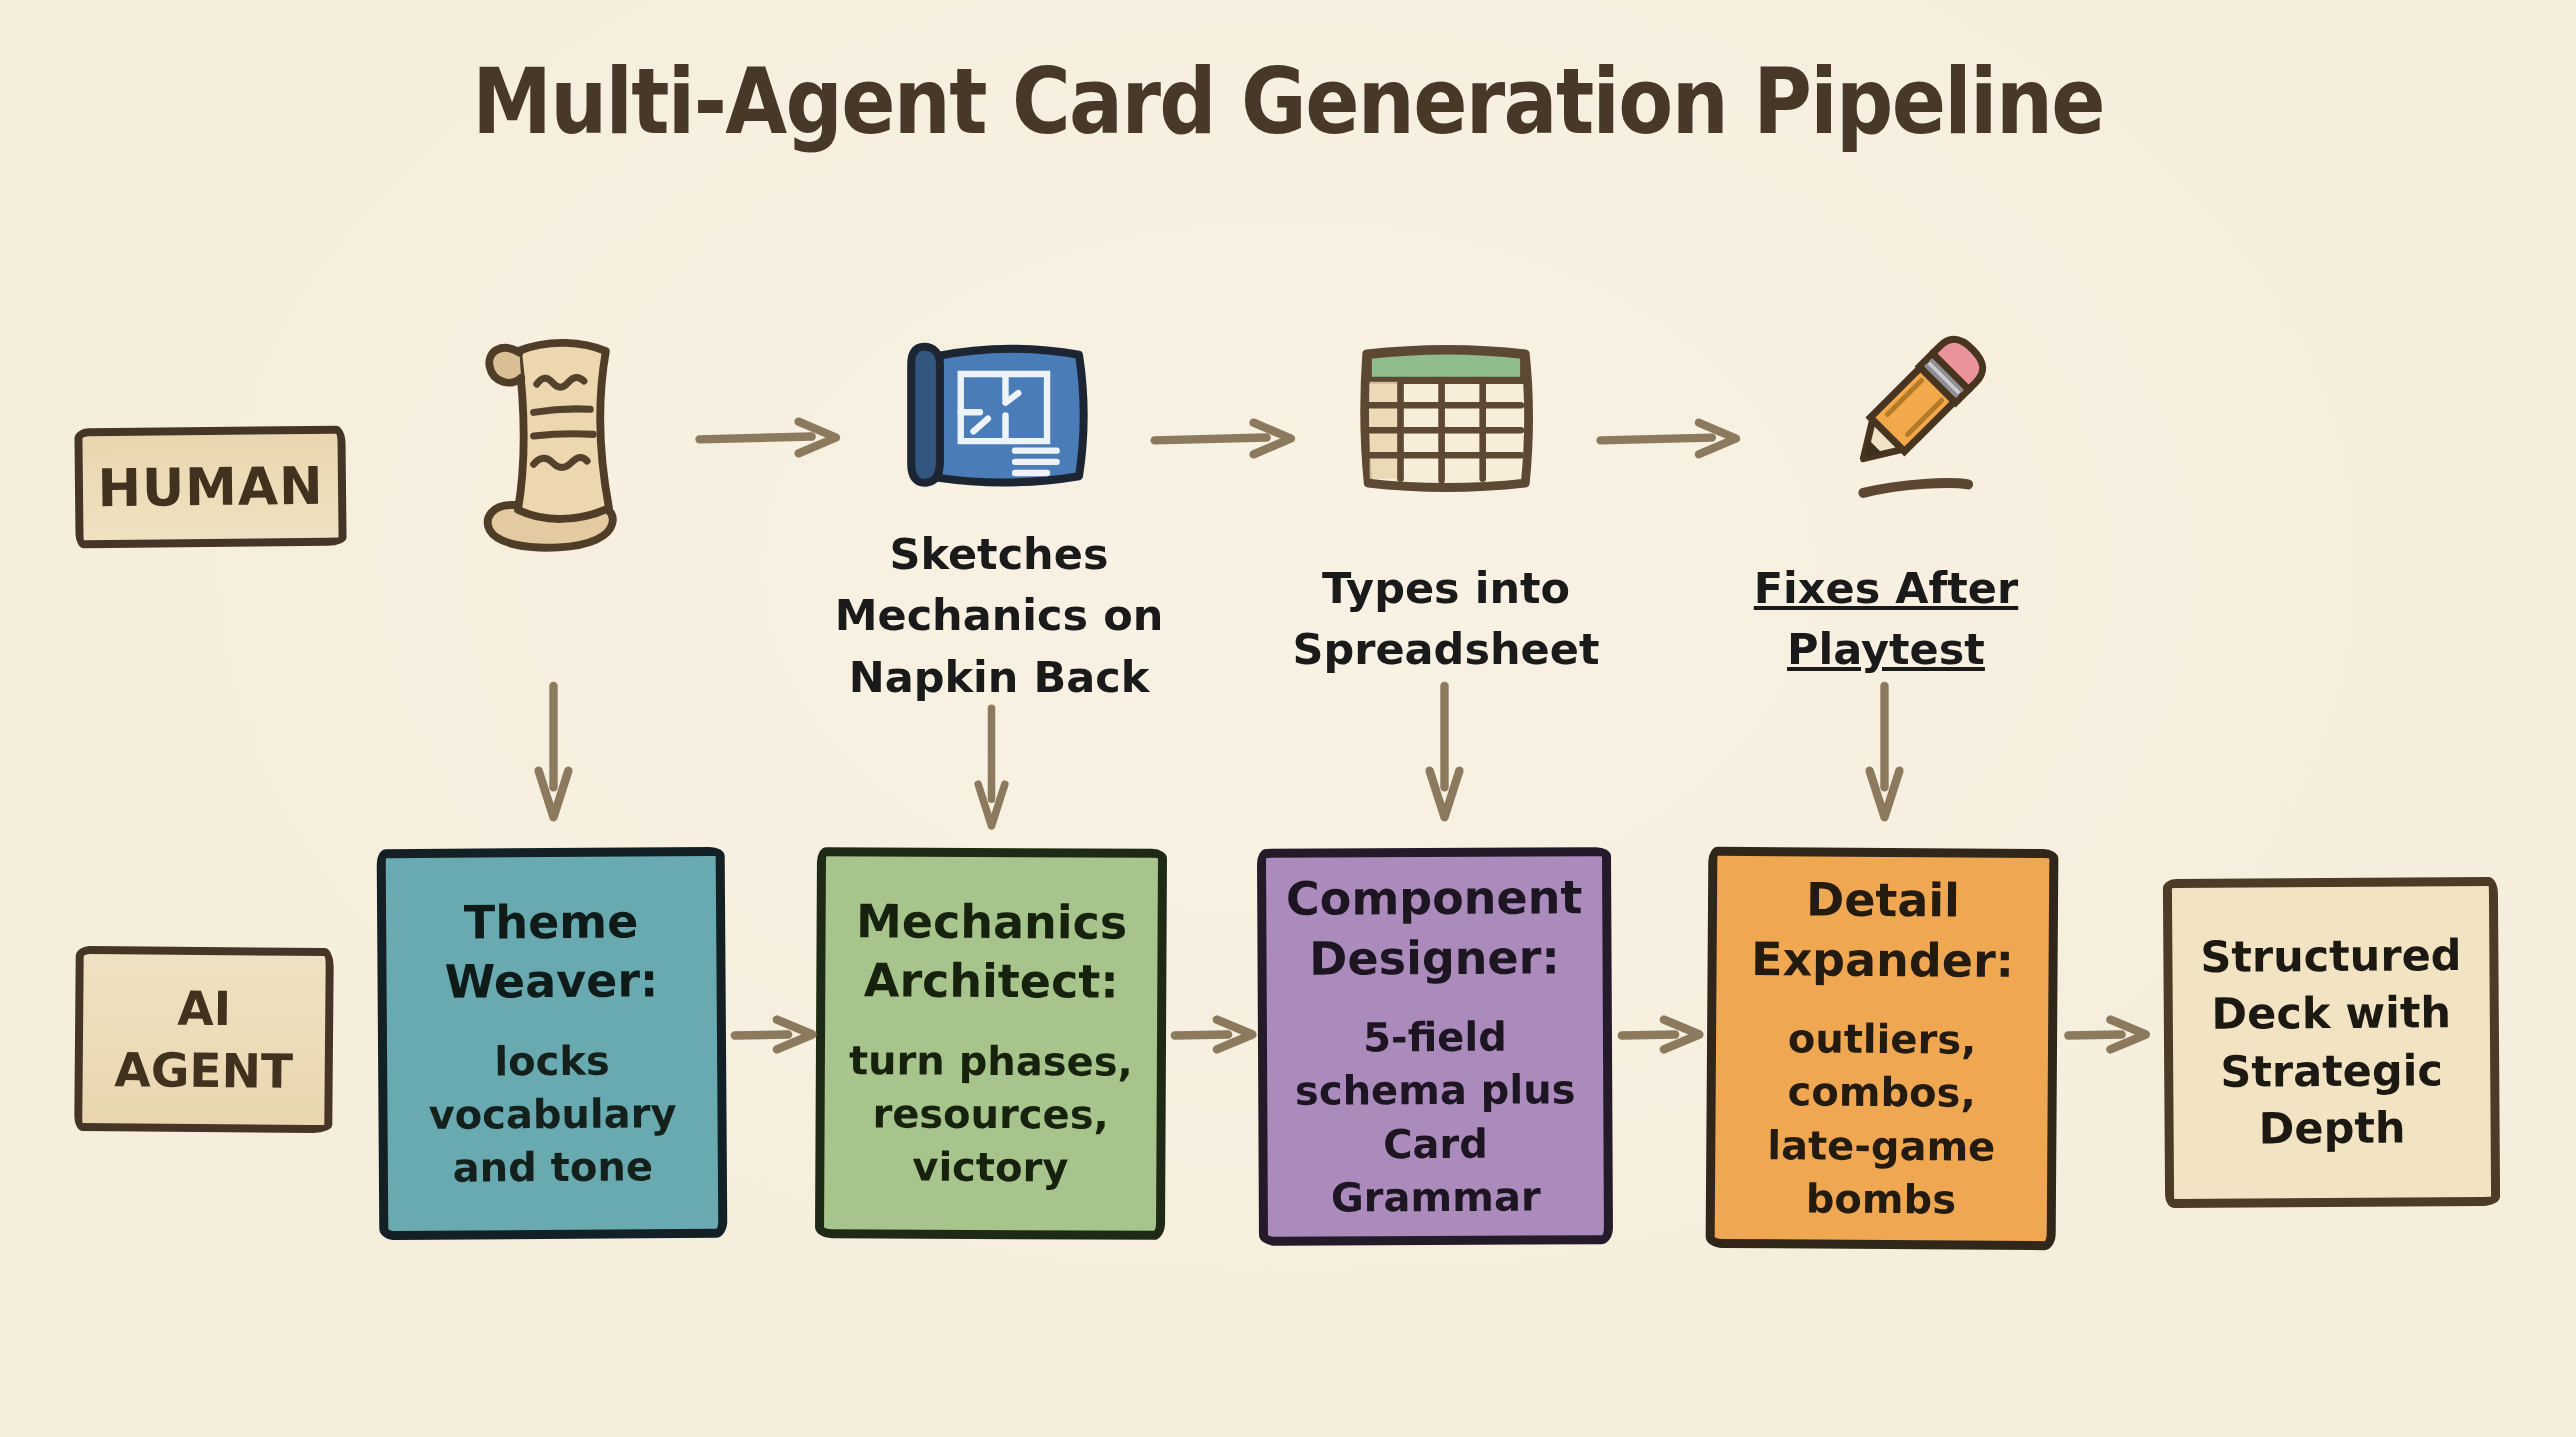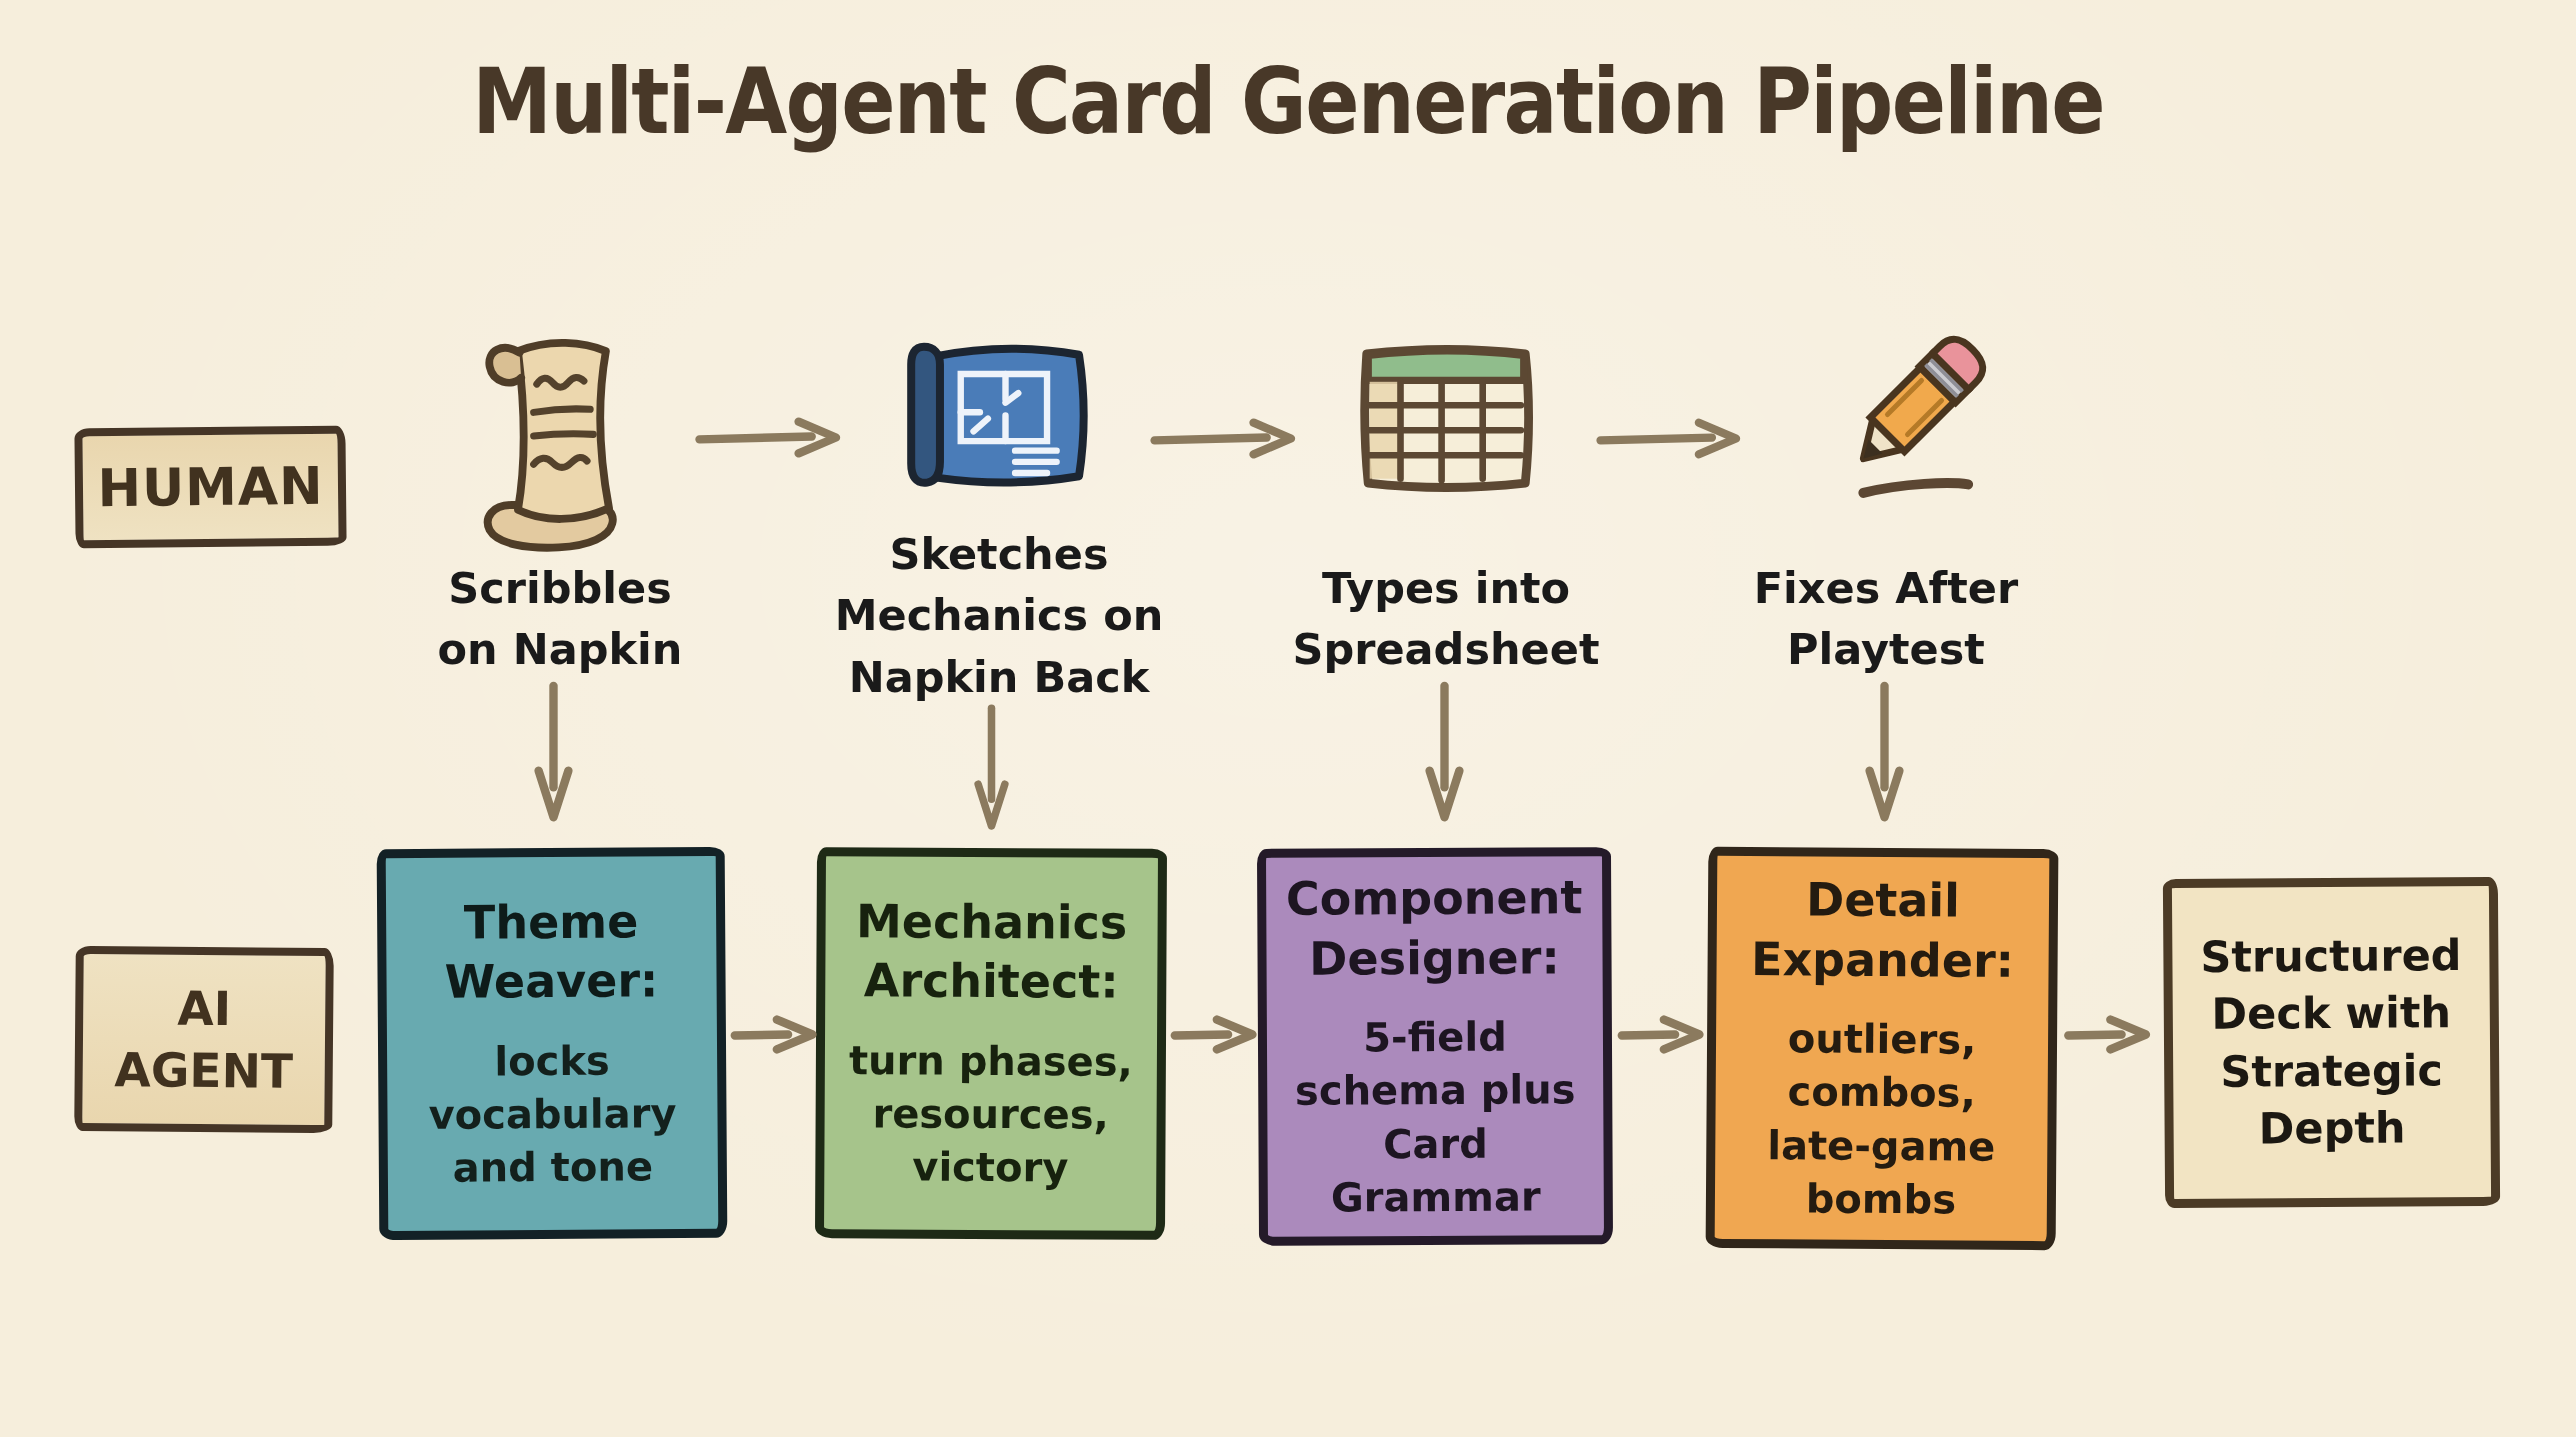--- a/index.html
+++ b/index.html
@@ -112,28 +112,26 @@
       <path d="M16 62 L28 55 L28 69 Z" fill="#3c2f1f"></path>
       <rect x="40" y="45" width="50" height="34" fill="#f1a94c" stroke="#49351f" stroke-width="5"></rect>
       <path d="M50 52 H84 M50 72 H84" stroke="#b57a27" stroke-width="3.5" stroke-linecap="round"></path>
       <rect x="90" y="44" width="13" height="36" fill="#cbcbd0" stroke="#49351f" stroke-width="5"></rect>
       <path d="M94 46 V78 M99 46 V78" stroke="#8e8e96" stroke-width="2.5"></path>
       <path d="M103 44 L110 44 C121 44 125 50 125 62 C125 74 121 80 110 80 L103 80 Z" fill="#e9939b" stroke="#49351f" stroke-width="5" stroke-linejoin="round"></path>
     </g>
     <path d="M32 121 C60 114 94 113 106 115" stroke="#5c4733" stroke-width="7" fill="none" stroke-linecap="round"></path>
   </svg>
 
-  <div class="step-label" style="left:373px;top:558px;">Scribbles
-on Napkin</div>
   <div class="step-label" style="left:812px;top:524px;">Sketches
 Mechanics on
 Napkin Back</div>
   <div class="step-label" style="left:1259px;top:558px;">Types into
 Spreadsheet</div>
-  <div class="step-label" style="left:1699px;top:558px;">Fixes After
+  <div class="step-label" style="left:1699px;top:558px;text-decoration:underline;">Fixes After
 Playtest</div>
 
   <svg class="abs" style="left:693px;top:416px;" width="157" height="43" viewBox="0 0 166 46">
     <g fill="none" stroke="#8b7a5e" stroke-width="9" stroke-linecap="round" stroke-linejoin="round">
       <path d="M6 25 L126 22"></path>
         <path d="M112 6 L152 23 L112 40"></path>
     </g>
   </svg>
   <svg class="abs" style="left:1149px;top:417px;" width="155" height="43" viewBox="0 0 166 46">
     <g fill="none" stroke="#8b7a5e" stroke-width="9" stroke-linecap="round" stroke-linejoin="round">

